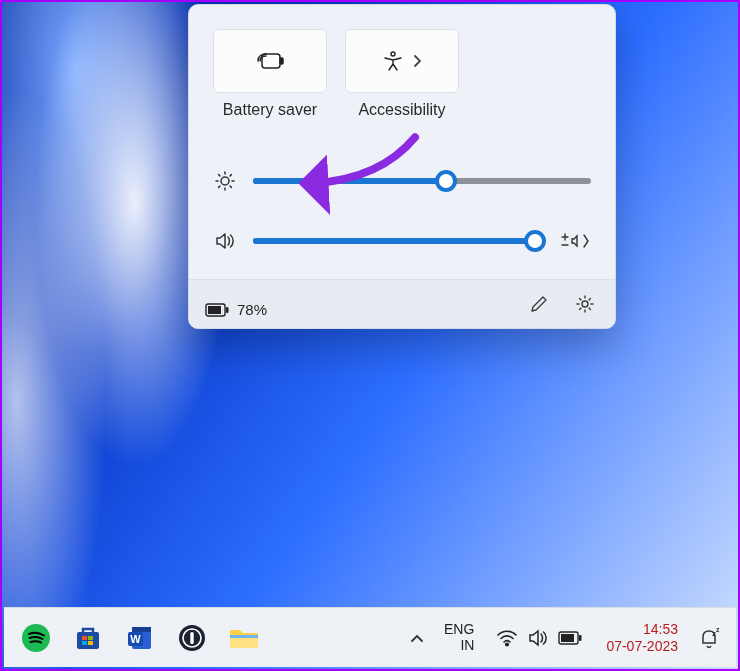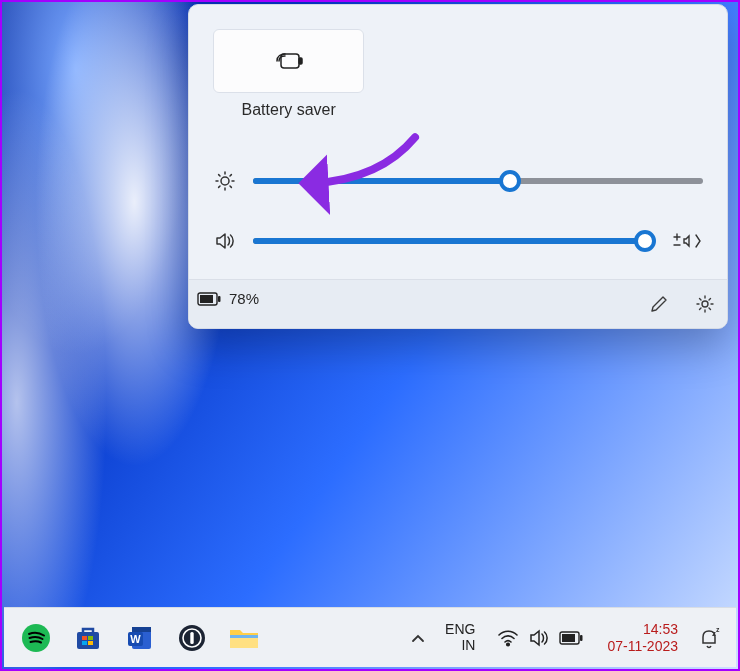--- a/index.html
+++ b/index.html
@@ -13,21 +13,21 @@
       radial-gradient(ellipse 180px 480px at 18% 30%, rgba(255,255,255,.9), transparent 55%),
       radial-gradient(ellipse 150px 520px at 2% 60%, rgba(255,255,255,.7), transparent 60%),
       radial-gradient(ellipse 220px 520px at 10% 10%, #7aa8ff 0%, transparent 55%),
       linear-gradient(125deg, #0a2d9c 0%, #0434c4 25%, #2c6dff 55%, #cfe0ff 100%);
   }
 
   
   .panel {
     position: absolute;
     top: 2px; left: 186px;
-    width: 540px;
+    width: 428px;
     background: #eef2f8;
     border: 1px solid #d5dbe6;
     border-radius: 10px;
     box-shadow: 0 18px 40px rgba(0,0,0,.25);
     overflow: hidden;
   }
   .panel-body { padding: 24px 24px 14px 24px; }
 
   .grid {
     display: grid;
@@ -66,22 +66,22 @@
     position: absolute; top: 50%; width: 22px; height: 22px;
     border-radius: 50%; background: #fff; border: 4px solid #1976d2;
     transform: translate(-50%, -50%);
   }
   .extra-btn { width: 34px; display:flex; align-items:center; justify-content:center; cursor:pointer; color:#333; }
 
   
   .panel-footer {
     border-top: 1px solid #dadfe8;
     background: #e7ecf3;
-    padding: 10px 8px;
-    display: flex; align-items: flex-start; justify-content: space-between;
+    padding: 10px 16px;
+    display: flex; align-items: flex-end; justify-content: space-between;
   }
   .battery-status { display: flex; align-items: center; gap: 8px; color: #262626; font-size: 15px; cursor: pointer; }
   .footer-actions { display: flex; gap: 18px; }
   .footer-btn { width: 28px; height: 28px; display:flex; align-items:center; justify-content:center; cursor:pointer; color:#3a3a3a; border-radius:4px; }
 
   
   .arrow {
     position: absolute;
     top: 130px; left: 300px;
     transform: rotate(-45deg);
@@ -130,20 +130,36 @@
               <rect x="6" y="3" width="18" height="14" rx="3"></rect>
               <rect x="24" y="7" width="3" height="6" rx="1" fill="#222"></rect>
               <path d="M10 3 C6 3 2 5 2 10" stroke-linecap="round"></path>
               <path d="M4 10 C4 6 7 5 10 5" stroke-linecap="round"></path>
             </svg>
           </span>
         </div>
         <div class="tile-label">Battery saver</div>
       </div>
 
+      <div class="tile-wrap">
+        <div class="tile">
+          <span class="ico">
+            <svg width="22" height="22" viewBox="0 0 22 22" stroke="#222" fill="none" stroke-width="1.4">
+              <circle cx="11" cy="4" r="2"></circle>
+              <path d="M3 8 L11 10 L19 8 M11 10 L11 14 M11 14 L7 20 M11 14 L15 20" stroke-linecap="round"></path>
+            </svg>
+          </span>
+          <span class="chev">
+            <svg width="10" height="14" viewBox="0 0 10 14" stroke="#444" fill="none" stroke-width="1.8">
+                <path d="M3 2 L8 7 L3 12" stroke-linecap="round"></path>
+              </svg>
+          </span>
+        </div>
+        <div class="tile-label">Accessibility</div>
+      </div>
 
 
 
 
       <div></div>
     </div>
 
     <div class="slider-row">
       <span class="sicon">
         <svg width="22" height="22" viewBox="0 0 22 22" stroke="#333" fill="none" stroke-width="1.5">
@@ -286,21 +302,21 @@
       <svg width="24" height="14" viewBox="0 0 24 14">
           <rect x="1" y="1" width="19" height="12" rx="2" stroke="#222" fill="none" stroke-width="1.4"></rect>
         <rect x="3" y="3" width="13" height="8" fill="#222"></rect>
           <rect x="21" y="4" width="2.5" height="6" rx="1" fill="#222"></rect>
         </svg>
     </span>
   </div>
 
   <div class="clock">
     <div>14:53</div>
-    <div>07-11-2023</div>
+    <div>07-07-2023</div>
   </div>
 
   <div class="focus-btn">
     <svg width="24" height="22" viewBox="0 0 24 22" stroke="#333" fill="none" stroke-width="1.5">
       <path d="M6 16 V10 C6 6 8.5 4 12 4 C15.5 4 18 6 18 10 V16 H6 Z"></path>
         <path d="M10 19 C10.5 20 11.2 20.5 12 20.5 C12.8 20.5 13.5 20 14 19"></path>
       <text x="15" y="9" font-size="8" font-weight="700" fill="#333" stroke="none">z</text>
       <text x="19" y="5" font-size="7" font-weight="700" fill="#333" stroke="none">z</text>
     </svg>
   </div>

